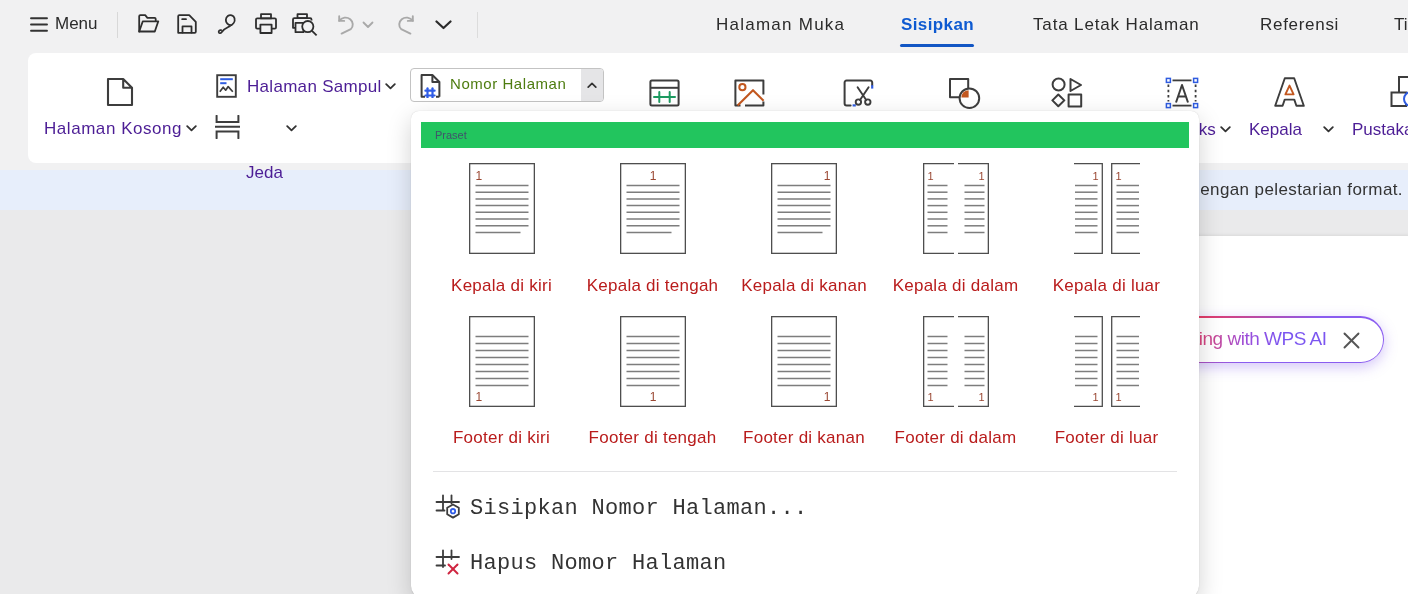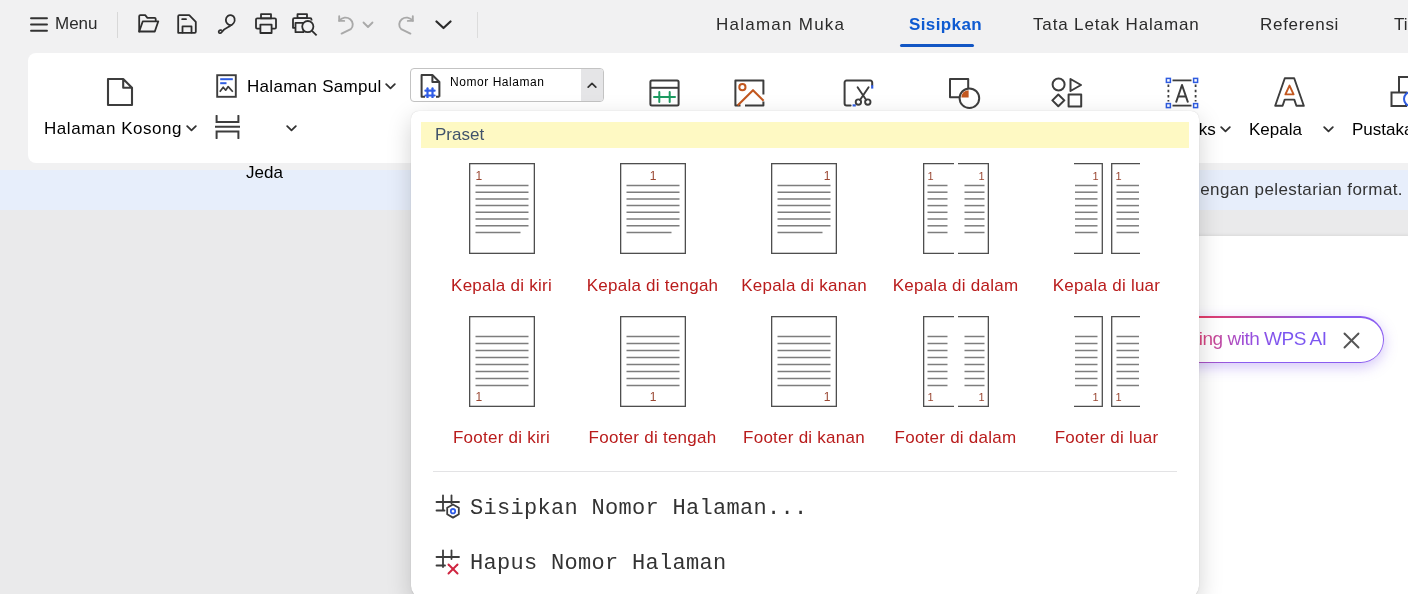--- a/index.html
+++ b/index.html
@@ -1,26 +1,26 @@
 <!DOCTYPE html>
 <html><head>
 <meta charset="utf-8">
 <style>
   * { margin:0; padding:0; box-sizing:border-box; }
   html,body { width:1408px; height:594px; overflow:hidden; }
   body { font-family:"Liberation Sans", sans-serif; position:relative; background:#f1f1f2; }
   .abs { position:absolute; }
   svg { display:block; }
-  .lbl { font-size:17px; color:#000000; white-space:nowrap; }
+  .lbl { font-size:17px; color:#4c1d95; white-space:nowrap; }
   .chev { display:inline-block; vertical-align:middle; }
 
   
   #topbar { left:0; top:0; width:1112px; height:53px; background:#f1f1f2; z-index:3; }
   .tab { position:absolute; top:15px; font-size:17px; color:#2b2b2b; white-space:nowrap; }
-  #tab-active { color:#0e5ad1; font-weight:bold;margin-left:8px; }
+  #tab-active { color:#0e5ad1; font-weight:bold; }
   #tab-underline { position:absolute; left:900px; top:44px; width:74px; height:3px; background:#1256c4; border-radius:2px; }
 
   
   #ribbon { left:28px; top:53px; width:1380px; height:110px; background:#ffffff; border-radius:8px 0 0 8px; z-index:4; }
 
   
   #infobar { left:0; top:170px; width:1408px; height:40px; background:#e7eefb; z-index:1; }
   #infobar .txt { position:absolute; right:5px; top:10px; font-size:17px; color:#333; white-space:nowrap; letter-spacing:0.4px; }
 
   
@@ -33,22 +33,22 @@
           box-shadow:0 4px 14px rgba(130,90,235,0.35);}
   #pill .inner { width:100%; height:100%; border-radius:23px; background:#ffffff; position:relative; }
   #pill .ptxt { position:absolute; right:56px; top:10px; font-size:19px;
                 background:linear-gradient(90deg,#d8447c 40%,#9b4ddb 62%,#7b55f0 78%);
                 -webkit-background-clip:text; background-clip:text; color:transparent; white-space:nowrap; letter-spacing:-0.5px;}
   #pill .pclose { position:absolute; right:22px; top:13px; }
 
   
   #panel { left:411px; top:111px; width:788px; height:487px; background:#ffffff;
            border-radius:8px 8px 12px 12px; box-shadow:0 8px 24px rgba(0,0,0,0.18), 0 0 1px rgba(0,0,0,0.2); z-index:50; }
-  #praset { position:absolute; left:10px; top:11px; width:768px; height:26px; background:#fef9c3;
-            font-size:17px; color:#41536b; line-height:26px; padding-left:14px; }
+  #praset { position:absolute; left:10px; top:11px; width:768px; height:26px; background:#22c55e;
+            font-size:11px; color:#41536b; line-height:26px; padding-left:14px; }
   .cell { position:absolute; width:151px; text-align:center; }
   .thumb { position:absolute; top:0; left:50%; transform:translateX(-50%); }
   .tlabel { position:absolute; width:100%; text-align:center; font-size:17px; color:#b91c1c; letter-spacing:0.25px; }
   #sep { position:absolute; left:22px; top:360px; width:744px; height:1px; background:#e3e3e5; }
   .mitem { position:absolute; left:24px; height:26px; }
   .mitem .txt { position:absolute; left:35px; top:2px; font-size:22px; color:#333; white-space:nowrap; letter-spacing:0.3px;font-family:Liberation Mono, monospace; }
 </style>
 </head>
 <body>
 
@@ -176,21 +176,21 @@
     <svg style="position:absolute;left:9px;top:5px" width="21" height="24" viewBox="0 0 21 24">
       <path d="M19.4,22.8 H16 M19.4,22.8 V8 L12.4,1 H1.6 V22.8 H5" fill="none" stroke="#3d3d3d" stroke-width="2" stroke-linejoin="round"></path>
       <path d="M12.4,1 V8 H19.4" fill="none" stroke="#3d3d3d" stroke-width="2" stroke-linejoin="round"></path>
       <g stroke="#2f5ce6" stroke-width="2.2" stroke-linecap="round">
         <line x1="7.5" y1="14.3" x2="7.5" y2="23.7"></line>
         <line x1="12.5" y1="14.3" x2="12.5" y2="23.7"></line>
         <line x1="5.4" y1="16.7" x2="14.6" y2="16.7"></line>
         <line x1="5.4" y1="21.5" x2="14.6" y2="21.5"></line>
       </g>
     </svg>
-    <div style="position:absolute;left:39px;top:6px;font-size:12px;color:#000000;letter-spacing:0.55px;">Nomor Halaman</div>
+    <div style="position:absolute;left:39px;top:6px;font-size:15px;color:#4d7c0f;letter-spacing:0.55px;">Nomor Halaman</div>
   </div>
 
   <svg class="abs" style="left:621px;top:26px" width="31" height="28" viewBox="0 0 31 28">
     <rect x="1.4" y="1.4" width="28.2" height="25.2" rx="1.5" fill="none" stroke="#3d3d3d" stroke-width="2"></rect>
     <line x1="1.4" y1="8.8" x2="29.6" y2="8.8" stroke="#3d3d3d" stroke-width="2"></line>
     <g stroke="#1d9b61" stroke-width="2" stroke-linecap="round">
       <line x1="5" y1="18" x2="26" y2="18"></line>
       <line x1="10.3" y1="13" x2="10.3" y2="23"></line>
       <line x1="20.7" y1="13" x2="20.7" y2="23"></line>
     </g>

